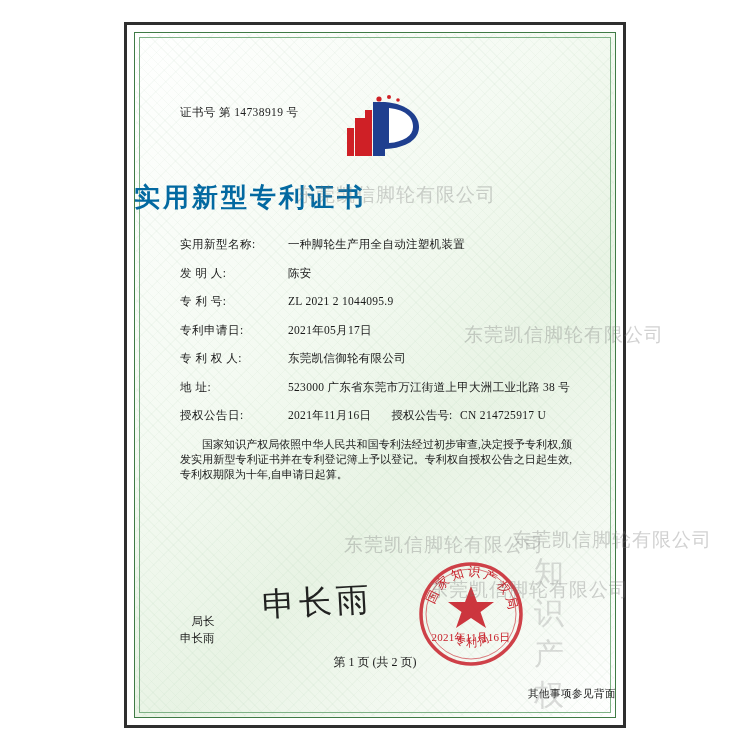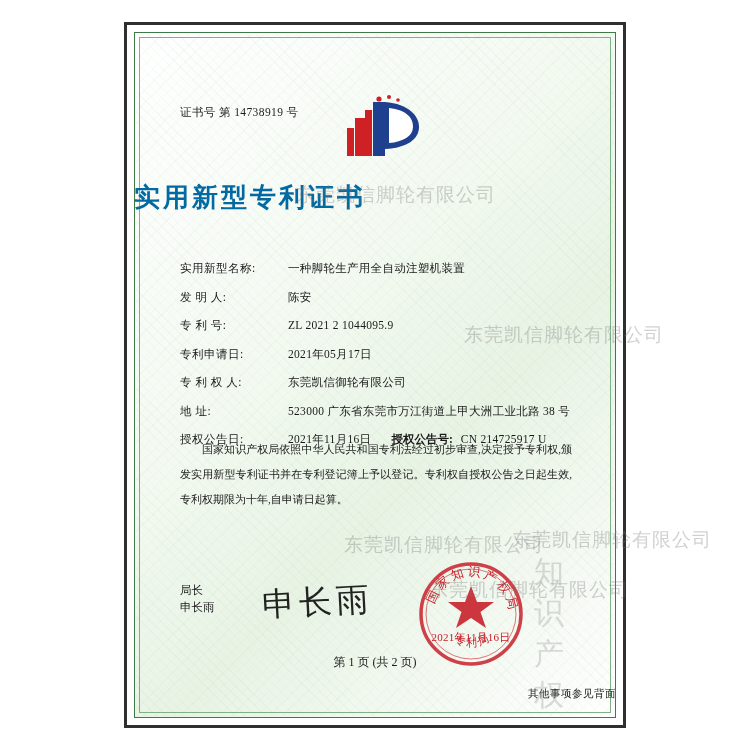--- a/index.html
+++ b/index.html
@@ -107,21 +107,20 @@
     letter-spacing: 3px;
     color: #0369a1;
     font-family: "DejaVu Serif", "Liberation Serif", serif;
   }
 
   .fields {
     position: absolute;
     left: 46px;
     top: 205px;
     width: 400px;
-    margin-top: 24px;
   }
 
   .field-row {
     display: flex;
     align-items: baseline;
     margin-bottom: 13.5px;
     font-size: 11.5px;
     color: #1a1a1a;
     white-space: nowrap;
   }
@@ -132,46 +131,46 @@
     letter-spacing: 0.5px;
   }
 
   .field-value {
     letter-spacing: 0.3px;
   }
 
   .field-row.inline-two .field-label2 {
     margin-left: 20px;
     margin-right: 8px;
-    font-weight: bold;
   }
 
   .paras {
     position: absolute;
     left: 46px;
     top: 405px;
     width: 392px;
     font-size: 11px;
-    line-height: 25px;
+    line-height: 15px;
     color: #1a1a1a;
     text-align: justify;
   }
 
   .para {
     text-indent: 22px;
     margin-bottom: 1px;
   }
 
   .sign-block {
     position: absolute;
     left: 46px;
-    top: 550px;
+    top: 581px;
     font-size: 11.5px;
     color: #1a1a1a;
     line-height: 17px;
+    text-align: right;
   }
 
   .signature {
     position: absolute;
     left: 128px;
     top: 548px;
     font-size: 33px;
     color: #111111;
     font-family: "DejaVu Serif", serif;
     transform: rotate(-3deg);

